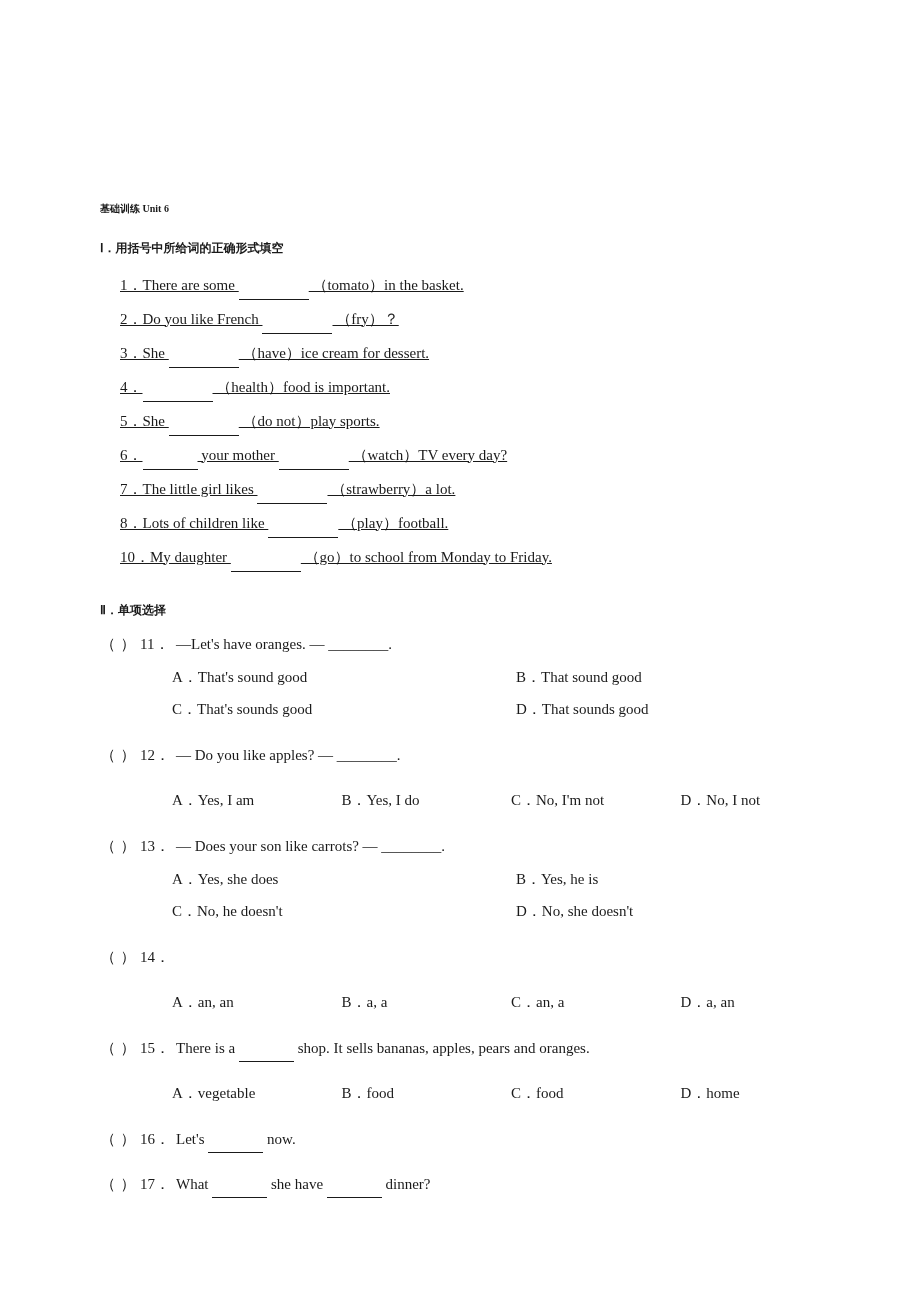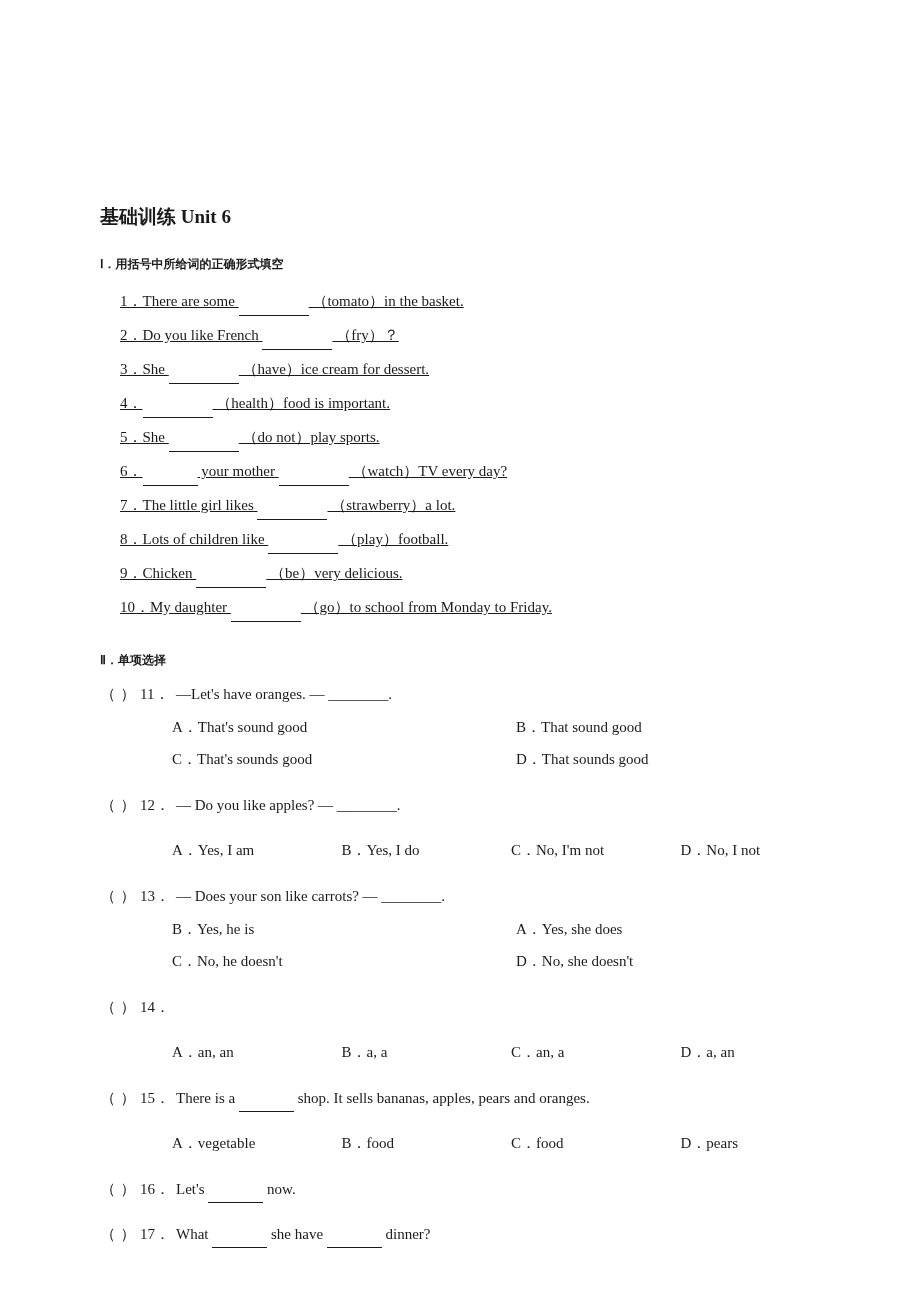--- a/index.html
+++ b/index.html
@@ -12,21 +12,21 @@
       font-family: "SimSun", "宋体", serif;
       font-size: 15px;
       color: #1a1a1a;
       width: 920px;
       min-height: 1302px;
       padding: 200px 80px 60px 100px;
       line-height: 1.8;
     }
     .page-title {
       font-weight: bold;
-      font-size: 19px;
+      font-size: 10px;
       margin-bottom: 20px;
     }
     .section-title {
       font-weight: bold;
       font-size: 12px;
       margin-bottom: 10px;
     }
     .section {
       margin-bottom: 28px;
     }
@@ -92,21 +92,20 @@
   <div class="section-title">Ⅰ．用括号中所给词的正确形式填空</div>
   <ul class="question-list">
     <li>1．There are some <span class="blank"></span> （tomato）in the basket.</li>
     <li>2．Do you like French <span class="blank"></span> （fry）？</li>
     <li>3．She <span class="blank"></span> （have）ice cream for dessert.</li>
     <li>4．<span class="blank"></span> （health）food is important.</li>
     <li>5．She <span class="blank"></span> （do not）play sports.</li>
     <li>6．<span class="blank blank-sm"></span> your mother <span class="blank"></span> （watch）TV every day?</li>
     <li>7．The little girl likes <span class="blank"></span> （strawberry）a lot.</li>
     <li>8．Lots of children like <span class="blank"></span> （play）football.</li>
-    <li>9．Chicken <span class="blank"></span> （be）very delicious.</li>
     <li>10．My daughter <span class="blank"></span> （go）to school from Monday to Friday.</li>
   </ul>
 </div>
 
 <div class="section">
   <div class="section-title">Ⅱ．单项选择</div>
 
   <div class="mc-item">
     <div class="mc-question-row">
       <span class="mc-paren">（</span>
@@ -138,22 +137,22 @@
   </div>
 
   <div class="mc-item">
     <div class="mc-question-row">
       <span class="mc-paren">（</span>
       <span class="mc-paren">）</span>
       <span class="mc-num">13．</span>
       <span>—  Does your son like carrots? — ________.</span>
     </div>
     <div class="mc-options">
+      <span class="option">A．Yes, she does</span>
       <span class="option">B．Yes, he is</span>
-      <span class="option">A．Yes, she does</span>
       <span class="option">C．No, he doesn't</span>
       <span class="option">D．No, she doesn't</span>
     </div>
   </div>
 
   <div class="mc-item">
     <div class="mc-question-row">
       <span class="mc-paren">（</span>
       <span class="mc-paren">）</span>
       <span class="mc-num">14．</span>
@@ -170,21 +169,21 @@
     <div class="mc-question-row">
       <span class="mc-paren">（</span>
       <span class="mc-paren">）</span>
       <span class="mc-num">15．</span>
       <span>There is a <span class="blank blank-sm"></span> shop. It sells bananas, apples, pears and oranges.</span>
     </div>
     <div class="mc-options-4col">
       <span class="option">A．vegetable</span>
       <span class="option">B．food</span>
       <span class="option">C．food</span>
-      <span class="option">D．pears</span>
+      <span class="option">D．home</span>
     </div>
   </div>
 
   <div class="mc-item">
     <div class="mc-question-row">
       <span class="mc-paren">（</span>
       <span class="mc-paren">）</span>
       <span class="mc-num">16．</span>
       <span>Let's <span class="blank blank-sm"></span> now.</span>
     </div>

